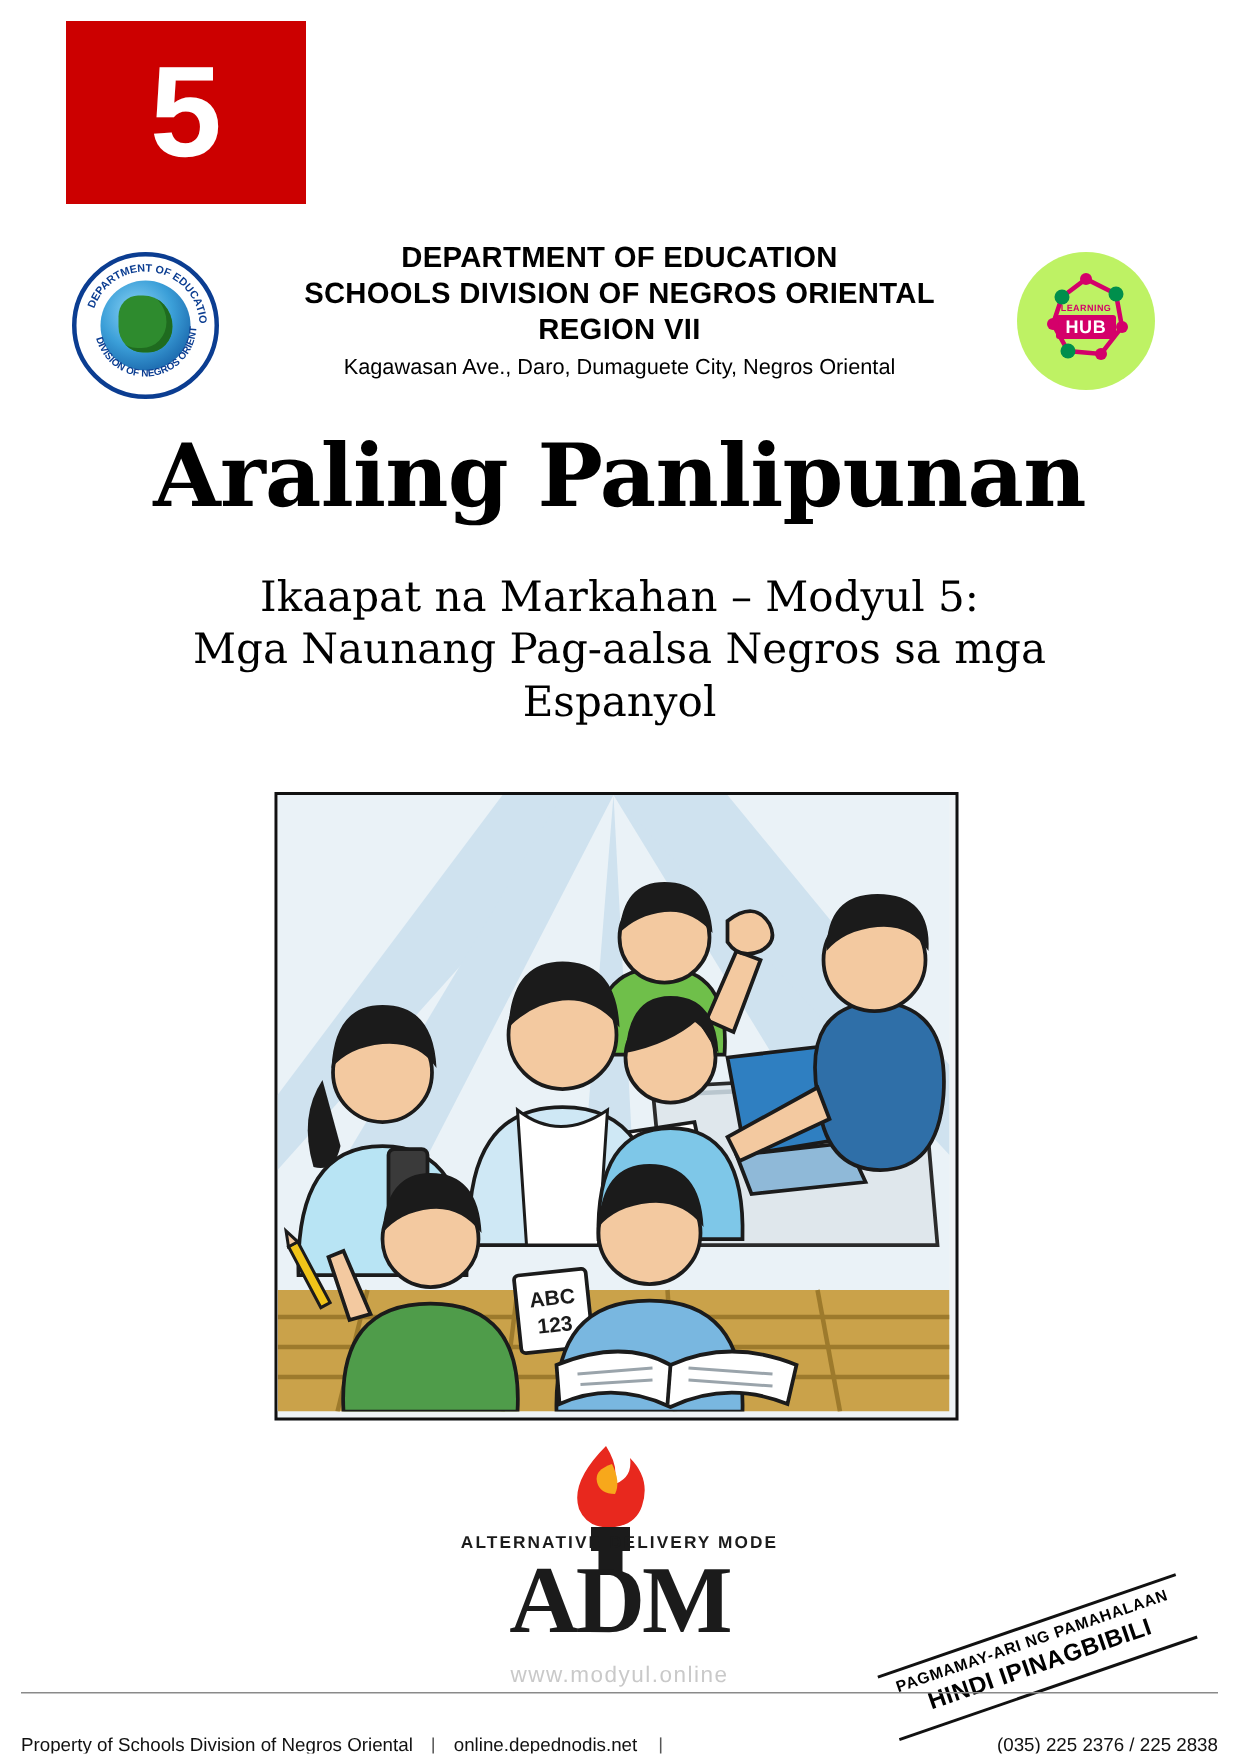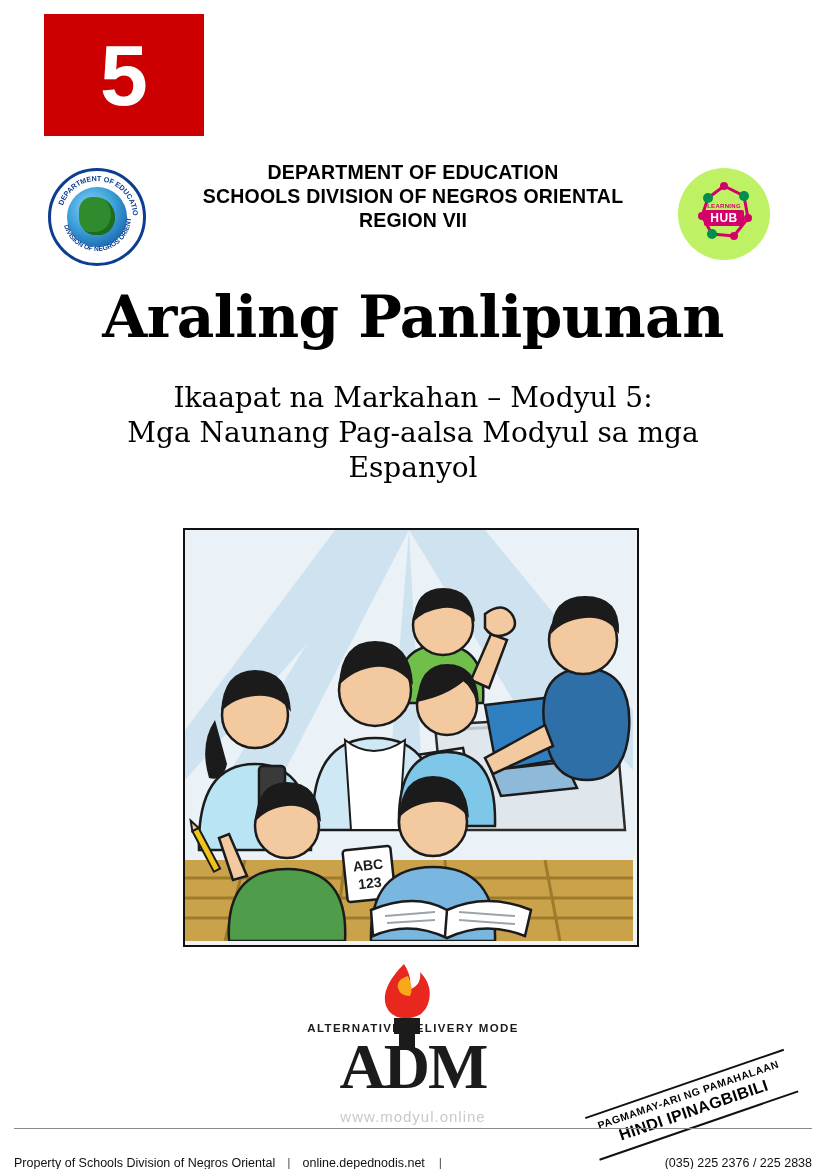--- a/index.html
+++ b/index.html
@@ -182,26 +182,27 @@
       </g>
     </svg>
     <div class="hub-top">LEARNING</div>
     <div class="hub-word">HUB</div>
   </div>
 
   <div class="header">
     <div class="line1">DEPARTMENT OF EDUCATION</div>
     <div class="line2">SCHOOLS DIVISION OF NEGROS ORIENTAL</div>
     <div class="line3">REGION VII</div>
+    <div class="line4">Kagawasan Ave., Daro, Dumaguete City, Negros Oriental</div>
   </div>
 
   <div class="title-main">Araling Panlipunan</div>
   <div class="subtitle">
     <div>Ikaapat na Markahan – Modyul 5:</div>
-    <div>Mga Naunang Pag-aalsa Modyul sa mga</div>
+    <div>Mga Naunang Pag-aalsa Negros sa mga</div>
     <div>Espanyol</div>
   </div>
 
   <div class="illus-frame">
     <svg class="illus-svg" width="448" height="411" viewBox="0 0 448 411">
 
       <rect x="0" y="0" width="448" height="411" fill="#eaf2f7"></rect>
       <g fill="#cfe2ef">
         <polygon points="224,0 150,0 0,200 0,250"></polygon>
         <polygon points="224,0 190,0 40,250 90,260"></polygon>

